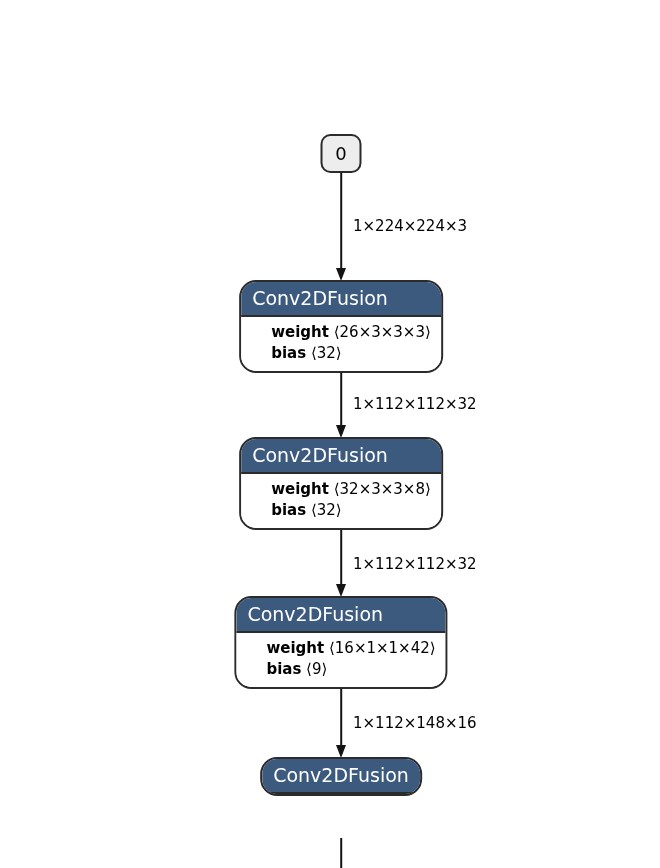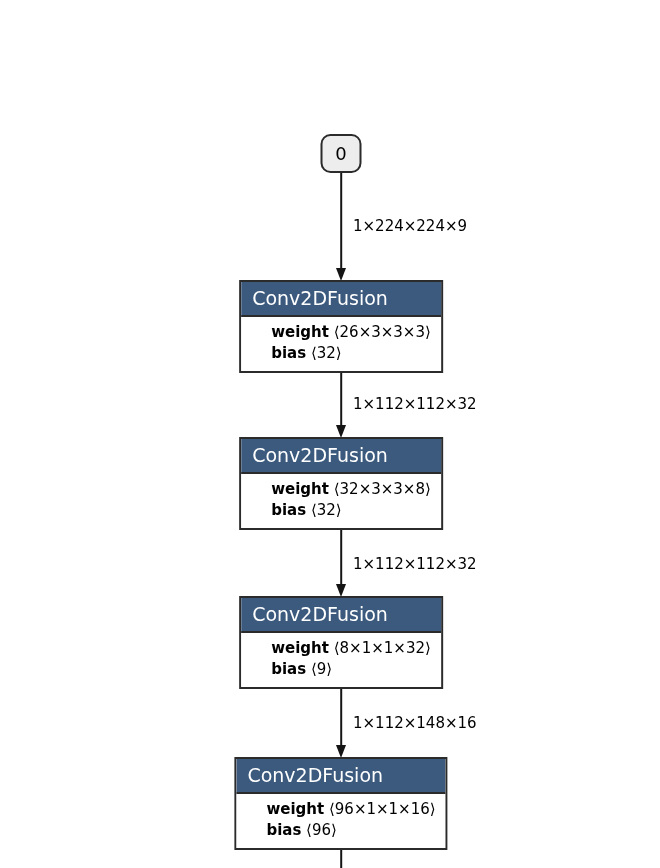--- a/index.html
+++ b/index.html
@@ -29,21 +29,21 @@
     display:flex;align-items:center;justify-content:center;
     font-size:18px;color:#000;
     z-index:2;
   }
   
   .node{
     position:absolute;
     left:341px;
     transform:translateX(-50%);
     border:2px solid var(--node-border);
-    border-radius:0;
+    border-radius:17px;
     background:#ffffff;
     overflow:hidden;
     z-index:2;
     white-space:nowrap;
   }
   .n1{top:280px;} .n2{top:437px;} .n3{top:596px;} .n4{top:757px;}
   .node-header{
     background:var(--node-header);
     color:#ffffff;
     font-size:19px;
@@ -109,21 +109,21 @@
   <div class="edge-line e1"></div>
   <div class="arrow a1"></div>
   <div class="edge-line e2"></div>
   <div class="arrow a2"></div>
   <div class="edge-line e3"></div>
   <div class="arrow a3"></div>
   <div class="edge-line e4"></div>
   <div class="arrow a4"></div>
   <div class="edge-line e5"></div>
 
-  <div class="edge-label l1">1×224×224×9</div>
+  <div class="edge-label l1">1×224×224×3</div>
   <div class="edge-label l2">1×112×112×32</div>
   <div class="edge-label l3">1×112×112×32</div>
   <div class="edge-label l4">1×112×148×16</div>
 
   <div class="node n1">
     <div class="node-header">Conv2DFusion</div>
     <div class="node-body">
       <div class="attr"><span class="attr-name">weight</span> <span class="attr-value">⟨26×3×3×3⟩</span></div>
       <div class="attr"><span class="attr-name">bias</span> <span class="attr-value">⟨32⟩</span></div>
     </div>
@@ -133,26 +133,22 @@
     <div class="node-header">Conv2DFusion</div>
     <div class="node-body">
       <div class="attr"><span class="attr-name">weight</span> <span class="attr-value">⟨32×3×3×8⟩</span></div>
       <div class="attr"><span class="attr-name">bias</span> <span class="attr-value">⟨32⟩</span></div>
     </div>
   </div>
 
   <div class="node n3">
     <div class="node-header">Conv2DFusion</div>
     <div class="node-body">
-      <div class="attr"><span class="attr-name">weight</span> <span class="attr-value">⟨8×1×1×32⟩</span></div>
+      <div class="attr"><span class="attr-name">weight</span> <span class="attr-value">⟨16×1×1×42⟩</span></div>
       <div class="attr"><span class="attr-name">bias</span> <span class="attr-value">⟨9⟩</span></div>
     </div>
   </div>
 
   <div class="node n4">
     <div class="node-header">Conv2DFusion</div>
-    <div class="node-body">
-      <div class="attr"><span class="attr-name">weight</span> <span class="attr-value">⟨96×1×1×16⟩</span></div>
-      <div class="attr"><span class="attr-name">bias</span> <span class="attr-value">⟨96⟩</span></div>
-    </div>
   </div>
 
 </div>
 
 </body></html>

